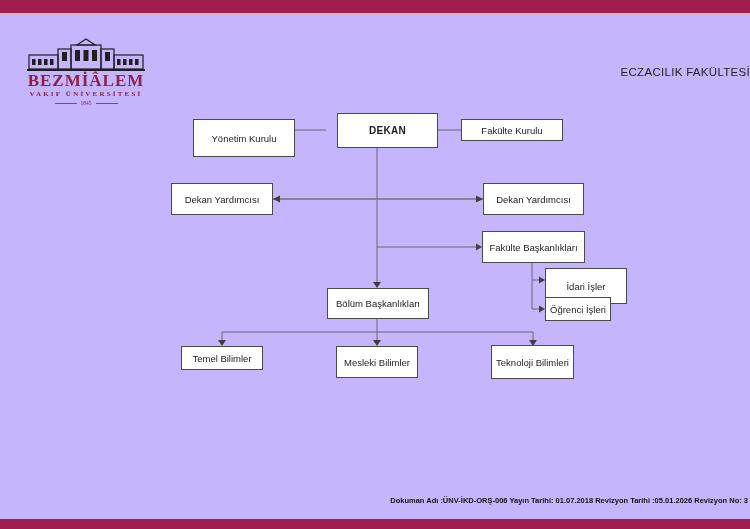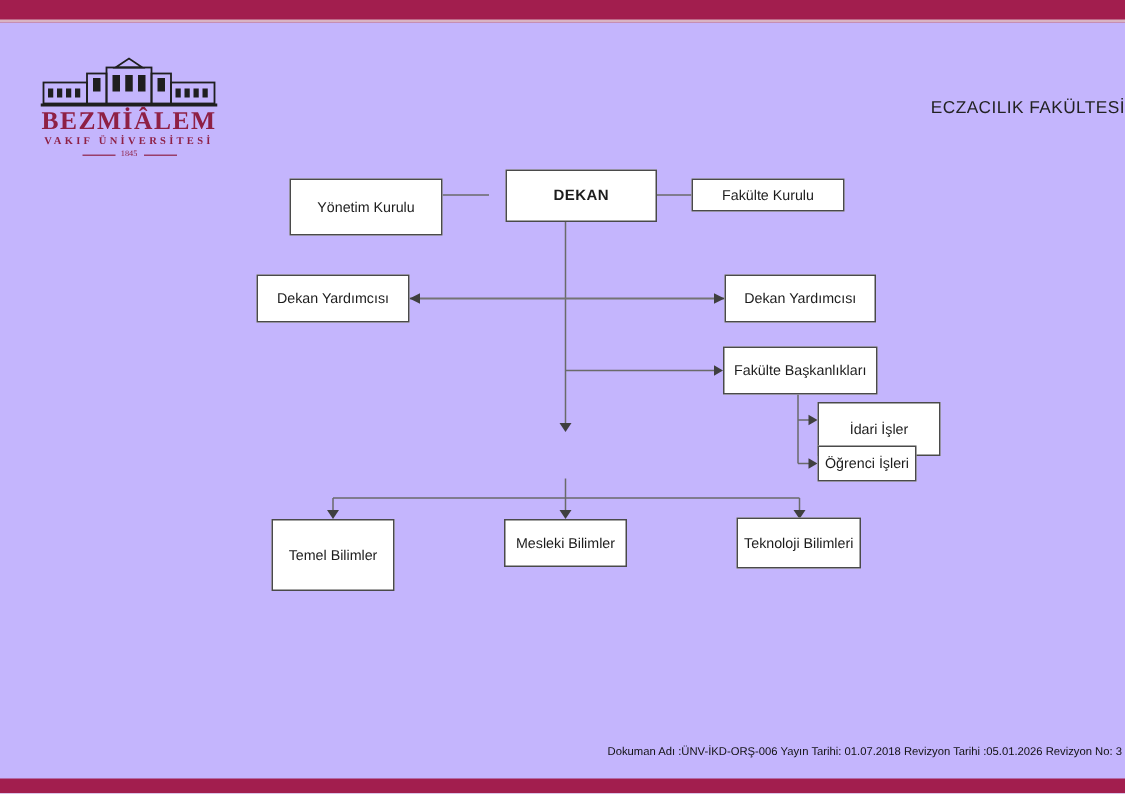--- a/index.html
+++ b/index.html
@@ -51,21 +51,21 @@
     background:#ffffff;
     border:1px solid #4a4a4a;
     font-size:9.5px;color:#1c1c1c;
     text-align:center;line-height:11px;
     box-sizing:border-box;
     padding:1px 2px;
   }
   .node.bold{font-weight:bold;font-size:10px;letter-spacing:0.3px;}
   .footer-note{
     position:absolute;right:2px;top:496px;
-    font-size:7.5px;font-weight:400;color:#111;
+    font-size:7.5px;font-weight:700;color:#111;
     letter-spacing:0;white-space:nowrap;padding-left:35px;
   }
 </style>
 </head>
 <body>
 
 <div class="page">
 
   <div class="top-bar"></div>
 
@@ -137,20 +137,21 @@
   </svg>
 
   <div class="node" style="left:193px;top:119px;width:102px;height:38px;">Yönetim Kurulu</div>
   <div class="node bold" style="left:326px;top:113px;width:101px;height:35px;margin-left:11px;">DEKAN</div>
   <div class="node" style="left:461px;top:119px;width:102px;height:22px;">Fakülte Kurulu</div>
   <div class="node" style="left:171px;top:183px;width:102px;height:32px;">Dekan Yardımcısı</div>
   <div class="node" style="left:483px;top:183px;width:101px;height:32px;">Dekan Yardımcısı</div>
   <div class="node" style="left:482px;top:231px;width:103px;height:32px;">Fakülte Başkanlıkları</div>
   <div class="node" style="left:545px;top:268px;width:82px;height:36px;text-align:center;">İdari İşler</div>
   <div class="node" style="left:545px;top:297px;width:66px;height:24px;">Öğrenci İşleri</div>
-  <div class="node" style="left:181px;top:346px;width:82px;height:48px;">Temel Bilimler</div>
+  <div class="node" style="left:327px;top:288px;width:102px;height:31px;">Bölüm Başkanlıkları</div>
+  <div class="node" style="left:181px;top:346px;width:82px;height:24px;">Temel Bilimler</div>
   <div class="node" style="left:336px;top:346px;width:82px;height:32px;">Mesleki Bilimler</div>
   <div class="node" style="left:491px;top:345px;width:83px;height:34px;">Teknoloji Bilimleri</div>
 
   <div class="footer-note">Dokuman Adı :ÜNV-İKD-ORŞ-006 Yayın Tarihi: 01.07.2018 Revizyon Tarihi :05.01.2026 Revizyon No: 3</div>
 
   <div class="bottom-bar"></div>
 </div>
 
 </body></html>

